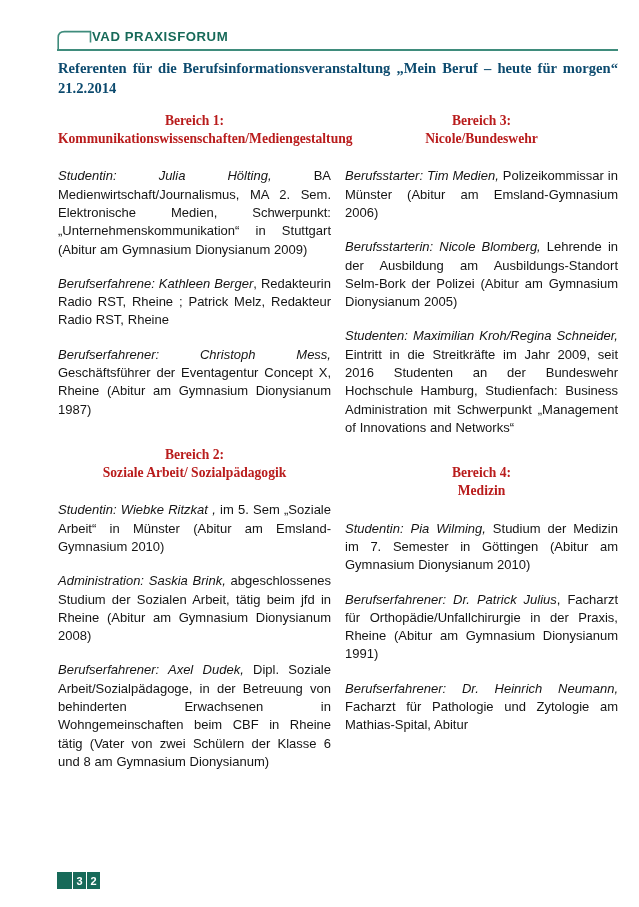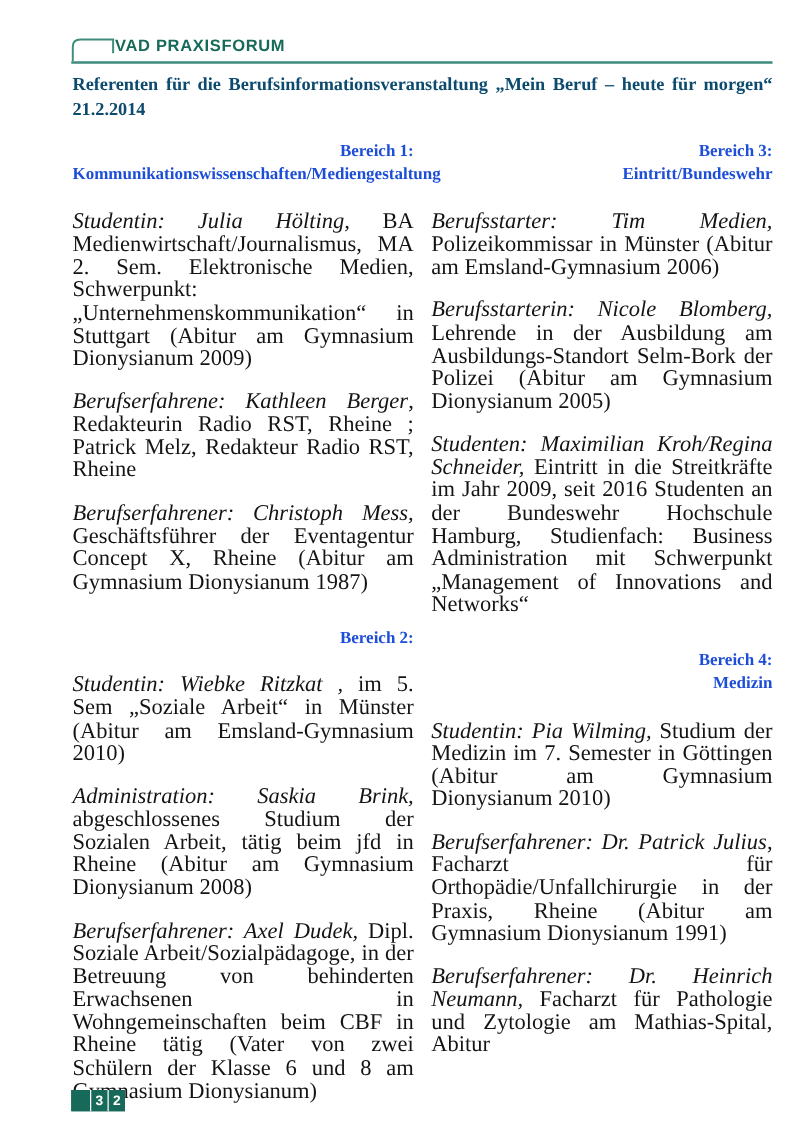--- a/index.html
+++ b/index.html
@@ -90,32 +90,32 @@
     width: 273px;
   }
   .col-left  { left: 0px; }
   .col-right { left: 287px; }
 
   .section-heading {
     font-family: "Liberation Serif", "DejaVu Serif", serif;
     font-weight: bold;
     font-size: 13.6px;
     line-height: 18.2px;
-    color: #1d4ed8;
+    color: #b91c1c;
     margin: 0 0 0 0;
-    text-align: right;
+    text-align: center;
     hyphens: manual;
   }
   .section-heading.spaced {
     margin-top: 27px;
   }
 
   p.para {
-    font-family: Liberation Serif, serif;
-    font-size: 18px;
+    font-family: Liberation Sans, sans-serif;
+    font-size: 13px;
     line-height: 18.3px;
     color: #141414;
     margin: 16px 0 0 0;
     text-align: justify;
     text-justify: inter-word;
     hyphens: auto;
     -webkit-hyphens: auto;
     word-spacing: 0.2px;
   }
   p.para.first {
@@ -183,41 +183,42 @@
       <p class="para">
         <em>Berufserfahrene:  Kathleen Berger</em><span>, Redakteurin Radio RST, Rheine ; Patrick Melz, Redakteur Radio RST, Rheine</span>
       </p>
 
       <p class="para">
         <em>Berufserfahrener: Christoph Mess,</em><span> Geschäftsführer der Eventagentur Concept X, Rheine (Abitur am Gymnasium Dionysianum 1987)</span>
       </p>
 
       <div class="section-heading spaced">
         <span>Bereich 2:</span><br>
+        <span>Soziale Arbeit/ Sozialpädagogik</span>
       </div>
 
       <p class="para first">
         <em>Studentin: Wiebke Ritzkat ,</em><span>  im 5. Sem „Soziale Arbeit“ in Münster (Abitur am Emsland-Gymnasium 2010)</span>
       </p>
 
       <p class="para">
         <em>Administration: Saskia Brink,</em><span> abgeschlossenes Studium der Sozialen Arbeit, tätig beim jfd in Rheine (Abitur am Gymnasium Dionysianum 2008)</span>
       </p>
 
       <p class="para">
         <em>Berufserfahrener: Axel Dudek,</em><span> Dipl. Soziale Arbeit/Sozialpädagoge, in der Betreuung von behinderten Erwachsenen in Wohngemeinschaften beim CBF in Rheine tätig (Vater von zwei Schülern der Klasse 6 und 8 am Gymnasium Dionysianum)</span>
       </p>
 
     </div>
 
     <div class="col col-right">
 
       <div class="section-heading">
         <span>Bereich 3:</span><br>
-        <span>Eintritt/Bundeswehr</span>
+        <span>Nicole/Bundeswehr</span>
       </div>
 
       <p class="para first">
         <em>Berufsstarter: Tim Medien,</em><span> Polizeikommissar in Münster (Abitur am Emsland-Gymnasium 2006)</span>
       </p>
 
       <p class="para">
         <em>Berufsstarterin: Nicole  Blomberg,</em><span> Lehrende in der Ausbildung am Ausbildungs-Standort Selm-Bork der Polizei (Abitur am Gymnasium Dionysianum  2005)</span>
       </p>
 

